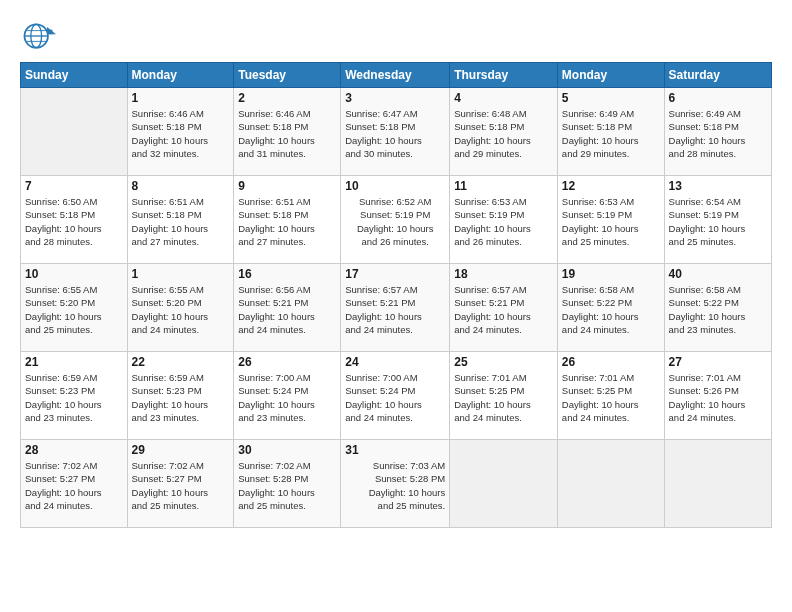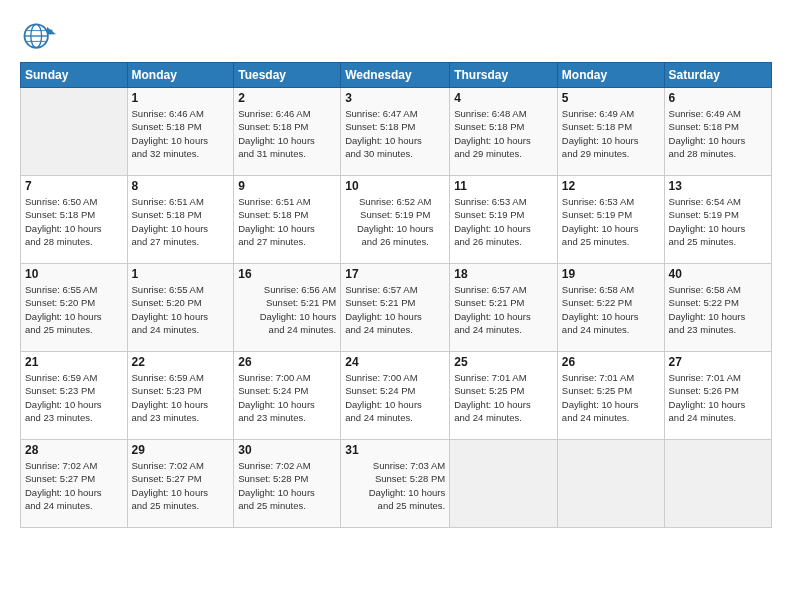--- a/index.html
+++ b/index.html
@@ -246,21 +246,21 @@
           </td>
           <td>
             <div class="day-number">1</div>
             <div class="day-info" style="white-space: pre-line;">Sunrise: 6:55 AM
 Sunset: 5:20 PM
 Daylight: 10 hours
 and 24 minutes.</div>
           </td>
           <td>
             <div class="day-number">16</div>
-            <div class="day-info" style="white-space: pre-line; text-align: right;">Sunrise: 6:56 AM
+            <div class="day-info" style="white-space: pre-line;">Sunrise: 6:56 AM
 Sunset: 5:21 PM
 Daylight: 10 hours
 and 24 minutes.</div>
           </td>
           <td>
             <div class="day-number">17</div>
             <div class="day-info" style="white-space: pre-line;">Sunrise: 6:57 AM
 Sunset: 5:21 PM
 Daylight: 10 hours
 and 24 minutes.</div>

